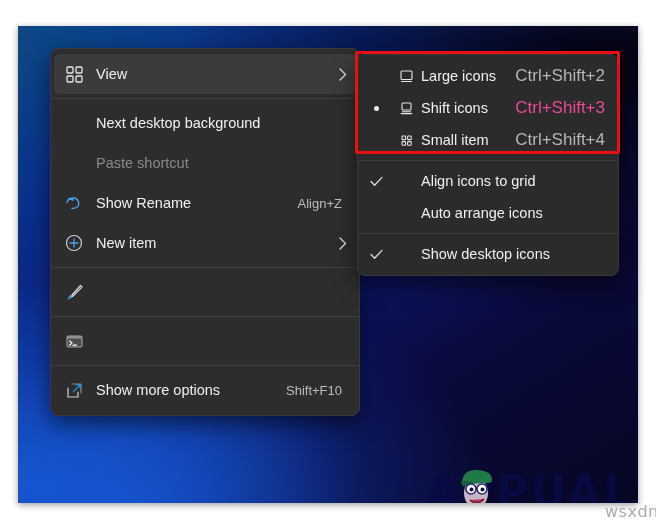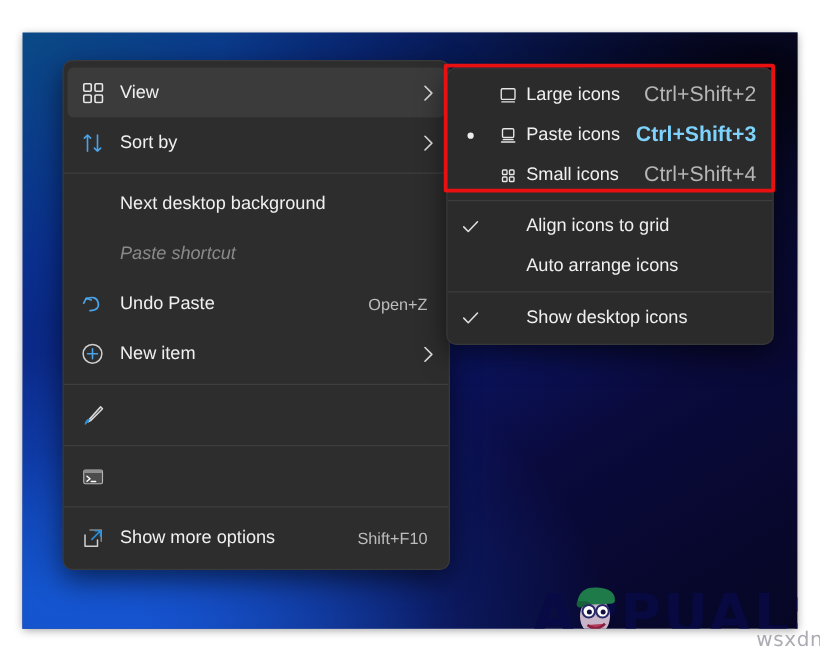--- a/index.html
+++ b/index.html
@@ -103,21 +103,21 @@
     margin: 0 3px;
     border-radius: 5px;
     color: #f0f0f0;
     font-size: 14.5px;
     box-sizing: border-box;
   }
   .mi.highlight {
     background: #3b3b3b;
     justify-content: center;
   }
-  .mi.disabled .mi-label { color: #8a8a8a; font-style: italic; }
+  .mi.disabled .mi-label { color: #8a8a8a; }
   .mi-icon {
     width: 40px;
     min-width: 40px;
     height: 40px;
     display: flex;
     align-items: center;
     justify-content: center;
   }
   .mi-label {
     flex: 1;
@@ -186,21 +186,21 @@
   .smi-label {
     flex: 1;
     white-space: nowrap;
   }
   .smi-accel {
     color: #b5b5b5;
     font-size: 17px;
     padding-right: 10px;
     white-space: nowrap;
   }
-  .smi-accel.dim { color: #7dd3fc; font-weight: bold; }
+  .smi-accel.dim { color: #ec4899; }
   .sub-sep {
     height: 1px;
     background: #3d3d3d;
     margin: 4px 0px;
   }
   .radio-dot {
     width: 5px;
     height: 5px;
     border-radius: 50%;
     background: #ececec;
@@ -260,56 +260,42 @@
         </svg>
       </span>
       <span class="mi-label">View</span>
       <span class="mi-chevron">
         <svg width="8" height="13" viewBox="0 0 8 13">
             <path d="M1 1 L6.5 6.5 L1 12" fill="none" stroke="#dcdcdc" stroke-width="1.3" stroke-linecap="round" stroke-linejoin="round"></path>
           </svg>
       </span>
     </div>
 
-    <div class="mi">
-      <span class="mi-icon">
-        <svg width="17" height="17" viewBox="0 0 17 17">
-          <path d="M4 15 L4 2 M1.5 4.5 L4 2 L6.5 4.5" fill="none" stroke="#4aa3e8" stroke-width="1.3" stroke-linecap="round" stroke-linejoin="round"></path>
-          <path d="M12 2 L12 15 M9.5 12.5 L12 15 L14.5 12.5" fill="none" stroke="#4aa3e8" stroke-width="1.3" stroke-linecap="round" stroke-linejoin="round"></path>
-        </svg>
-      </span>
-      <span class="mi-label">Sort by</span>
-      <span class="mi-chevron">
-        <svg width="8" height="13" viewBox="0 0 8 13">
-            <path d="M1 1 L6.5 6.5 L1 12" fill="none" stroke="#dcdcdc" stroke-width="1.3" stroke-linecap="round" stroke-linejoin="round"></path>
-          </svg>
-      </span>
-    </div>
 
     <div class="sep"></div>
 
     <div class="mi">
       <span class="mi-icon"></span>
       <span class="mi-label">Next desktop background</span>
     </div>
 
     <div class="mi disabled">
       <span class="mi-icon"></span>
       <span class="mi-label">Paste shortcut</span>
     </div>
 
     <div class="mi">
       <span class="mi-icon">
         <svg width="18" height="18" viewBox="0 0 18 18">
           <path d="M4 5 Q12 2 13.5 8 Q15 14 7 14.5" fill="none" stroke="#4aa3e8" stroke-width="1.4" stroke-linecap="round"></path>
           <path d="M2 8.5 L4 4.5 L8 6" fill="none" stroke="#4aa3e8" stroke-width="1.4" stroke-linecap="round" stroke-linejoin="round"></path>
         </svg>
       </span>
-      <span class="mi-label">Undo Paste</span>
-      <span class="mi-accel">Open+Z</span>
+      <span class="mi-label">Show Rename</span>
+      <span class="mi-accel">Align+Z</span>
     </div>
 
     <div class="mi">
       <span class="mi-icon">
         <svg width="18" height="18" viewBox="0 0 18 18">
           <circle cx="9" cy="9" r="7.5" fill="none" stroke="#cfcfcf" stroke-width="1.2"></circle>
           <path d="M9 5 L9 13 M5 9 L13 9" stroke="#4aa3e8" stroke-width="1.3" stroke-linecap="round"></path>
         </svg>
       </span>
       <span class="mi-label">New item</span>
@@ -378,35 +364,35 @@
     <div class="smi">
       <span class="smi-check">
         <span class="radio-dot"></span>
       </span>
       <span class="smi-icon">
         <svg width="15" height="15" viewBox="0 0 15 15">
           <rect x="3" y="2" width="9" height="7" rx="1" fill="none" stroke="#e6e6e6" stroke-width="1.1"></rect>
           <path d="M3.5 10.7 L11.5 10.7 M2.2 12.6 L12.8 12.6" stroke="#e6e6e6" stroke-width="1.1" stroke-linecap="round"></path>
         </svg>
       </span>
-      <span class="smi-label">Paste icons</span>
+      <span class="smi-label">Shift icons</span>
       <span class="smi-accel dim">Ctrl+Shift+3</span>
     </div>
 
     <div class="smi">
       <span class="smi-check"></span>
       <span class="smi-icon">
         <svg width="15" height="15" viewBox="0 0 15 15">
           <rect x="3" y="3" width="3.6" height="3.6" rx="0.7" fill="none" stroke="#e6e6e6" stroke-width="1.1"></rect>
           <rect x="8.6" y="3" width="3.6" height="3.6" rx="0.7" fill="none" stroke="#e6e6e6" stroke-width="1.1"></rect>
           <rect x="3" y="8.6" width="3.6" height="3.6" rx="0.7" fill="none" stroke="#e6e6e6" stroke-width="1.1"></rect>
           <rect x="8.6" y="8.6" width="3.6" height="3.6" rx="0.7" fill="none" stroke="#e6e6e6" stroke-width="1.1"></rect>
         </svg>
       </span>
-      <span class="smi-label">Small icons</span>
+      <span class="smi-label">Small item</span>
       <span class="smi-accel">Ctrl+Shift+4</span>
     </div>
 
     <div class="sub-sep"></div>
 
     <div class="smi">
       <span class="smi-check">
         <svg width="13" height="11" viewBox="0 0 13 11">
             <path d="M1 5.5 L4.6 9.2 L12 1.4" fill="none" stroke="#dcdcdc" stroke-width="1.3" stroke-linecap="round" stroke-linejoin="round"></path>
           </svg>

